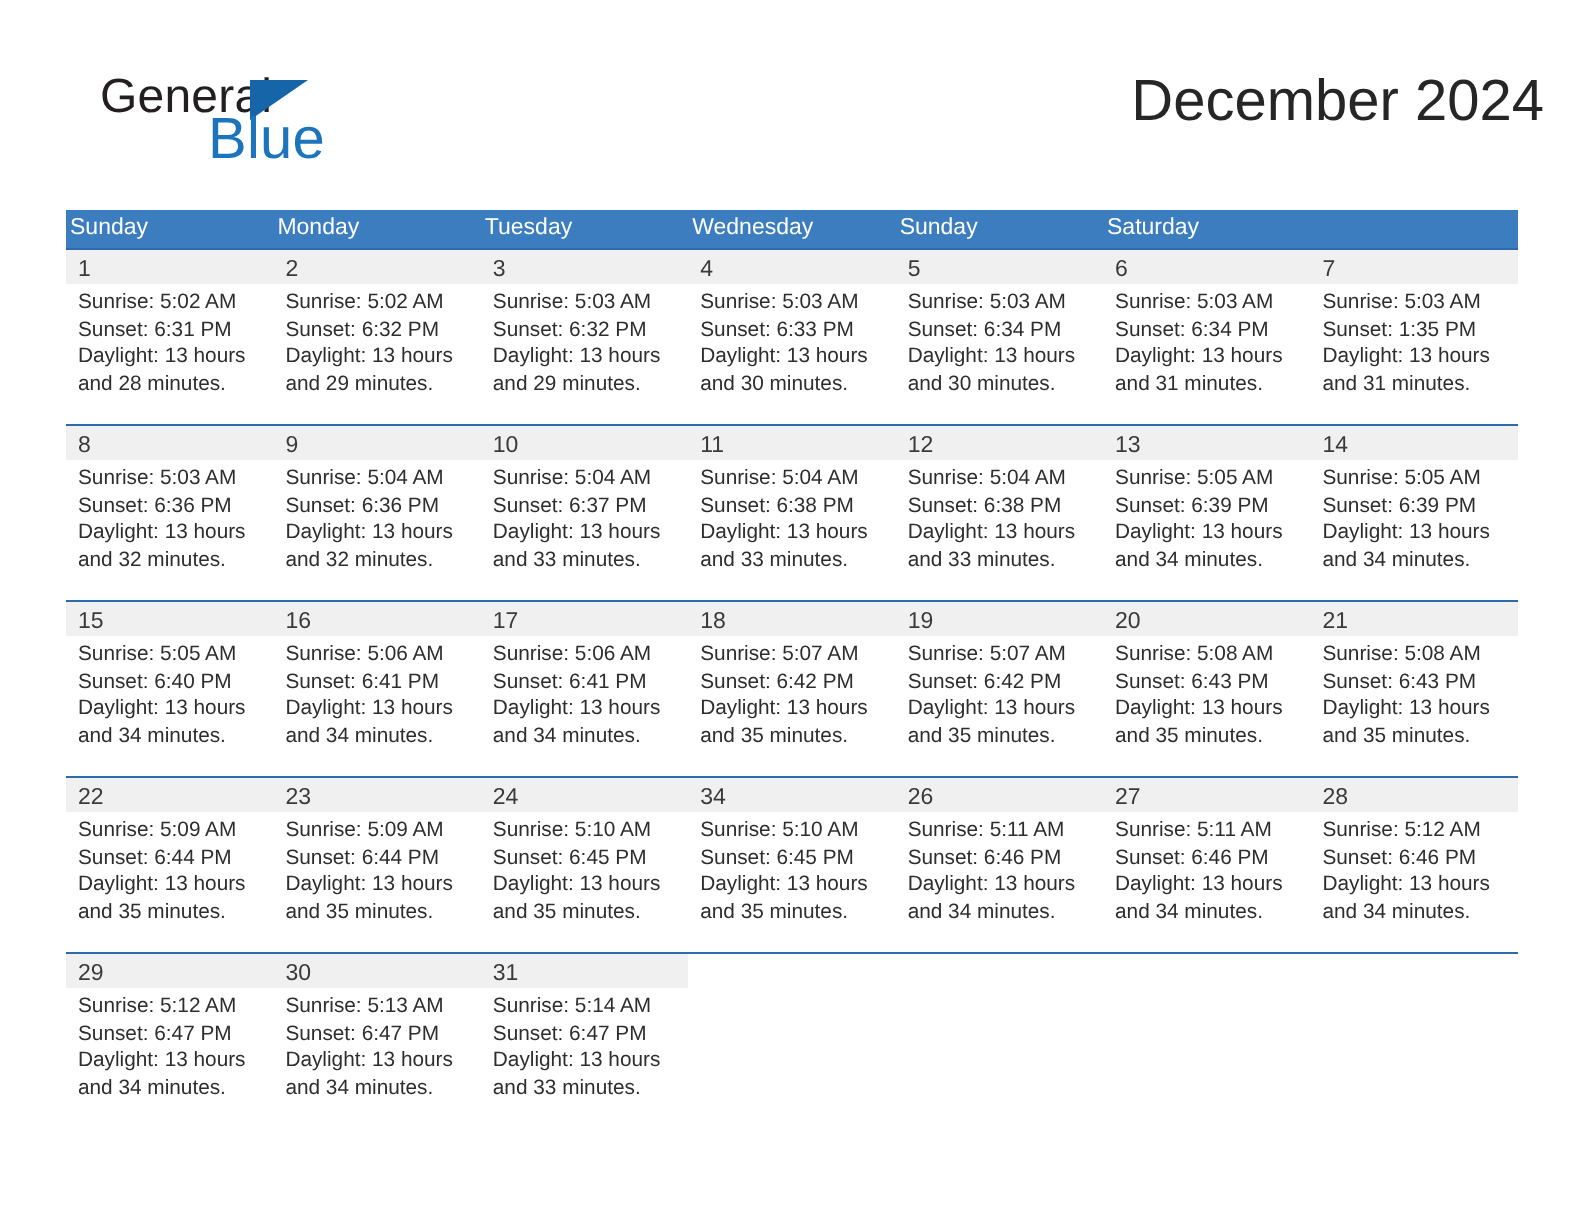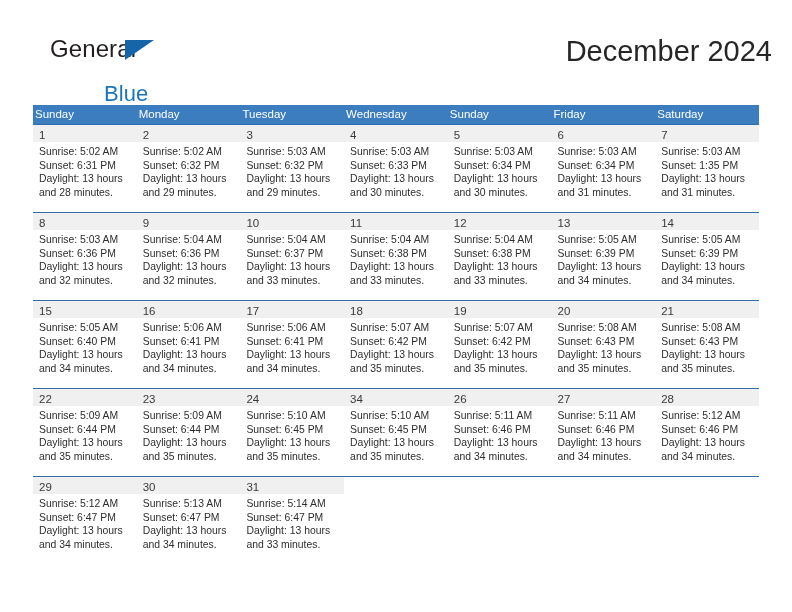--- a/index.html
+++ b/index.html
@@ -40,25 +40,24 @@
     top: 0;
     font-size: 24px;
     color: #231f20;
     letter-spacing: 0.1px;
     line-height: 26px;
   }
   .logo-blue {
     position: absolute;
     left: 54px;
     top: 21px;
-    font-size: 22px;
+    font-size: 29px;
     color: #1c75bc;
     letter-spacing: 0.1px;
     line-height: 26px;
-    margin-top: 24px;
   }
   .logo-triangle {
     position: absolute;
     left: 75px;
     top: 4px;
     width: 0;
     height: 0;
     border-left: 29px solid #1665a8;
     border-bottom: 20px solid transparent;
   }
@@ -169,21 +168,20 @@
   </div>
 
   <div class="calendar">
 
     <div class="weekday-row">
       <div class="weekday">Sunday</div>
       <div class="weekday">Monday</div>
       <div class="weekday">Tuesday</div>
       <div class="weekday">Wednesday</div>
       <div class="weekday">Sunday</div>
-      <div class="weekday">Friday</div>
       <div class="weekday">Saturday</div>
     </div>
 
     <div class="week">
       <div class="week-inner">
         <div class="daycell">
           <div class="daynum-band"><span class="daynum">1</span></div>
           <div class="dayinfo">
             <div>Sunrise: 5:02 AM</div>
             <div>Sunset: 6:31 PM</div>

